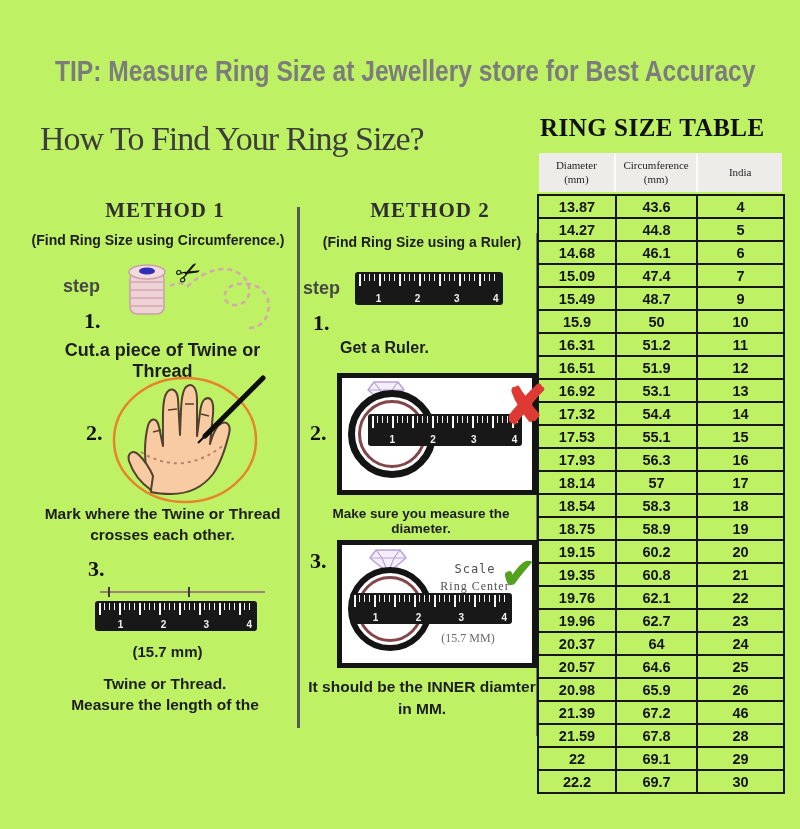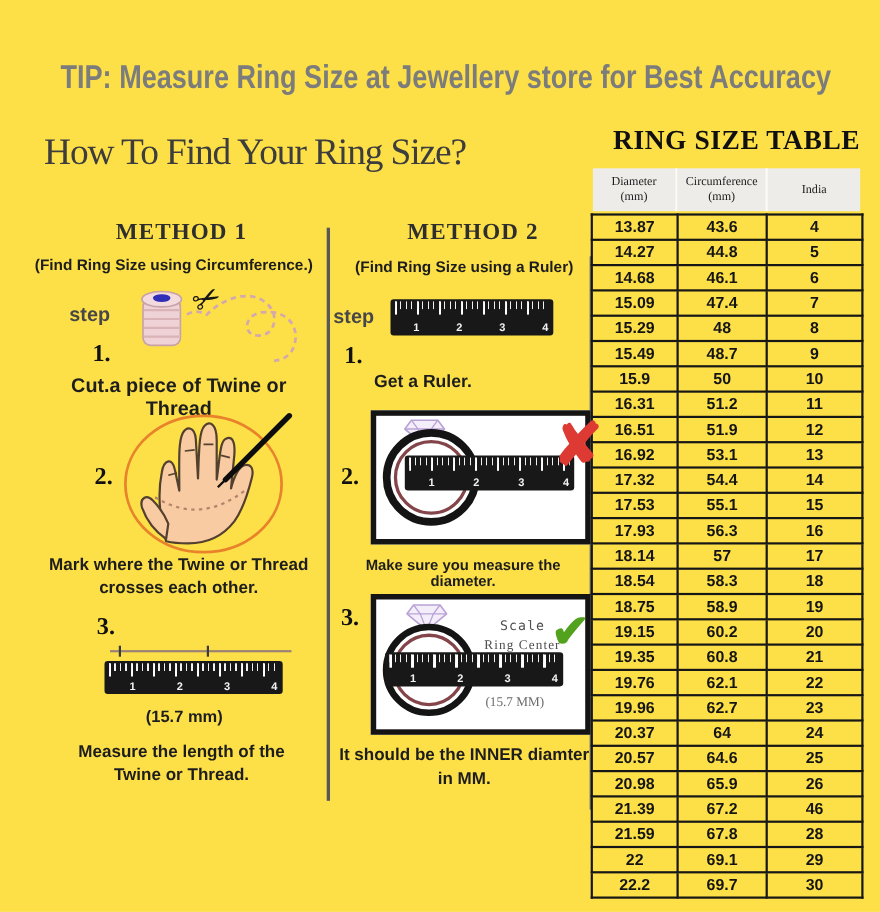--- a/index.html
+++ b/index.html
@@ -1,16 +1,16 @@
 <!DOCTYPE html>
 <html><head>
 <meta charset="utf-8">
 <style>
   html,body{margin:0;padding:0;background:#ffffff;}
-  #page{position:relative;width:800px;height:829px;background:#fde047;overflow:hidden;
+  #page{position:relative;width:800px;height:829px;background:#bef264;overflow:hidden;
         font-family:"Liberation Sans",sans-serif;}
   .abs{position:absolute;}
   .cap{font-family:"Liberation Sans",sans-serif;font-weight:bold;color:#1d1d1d;text-align:center;}
   .numser{font-family:"Liberation Serif",serif;font-weight:bold;font-size:22px;color:#111;}
   .steplbl{font-family:"Liberation Sans",sans-serif;font-weight:bold;font-size:18px;color:#474747;}
   
   .tip{font-weight:bold;font-size:30px;color:#7c7c7c;white-space:nowrap;
        transform:scaleX(0.82);transform-origin:left top;letter-spacing:0px;}
   
   .howto-title{font-family:"Liberation Serif",serif;font-size:34px;color:#3d3d3d;text-align:left;letter-spacing:-1px;}
@@ -34,21 +34,21 @@
   .xmark{position:absolute;color:#dd3a33;font-size:54px;font-weight:bold;line-height:1;z-index:5;}
   .check{position:absolute;color:#53a21d;font-size:42px;font-weight:bold;line-height:1;z-index:5;}
   .scale-note{font-family:"DejaVu Sans Mono",monospace;font-size:12px;color:#4e4e4e;letter-spacing:1px;
               text-align:center;line-height:17px;}
   .mm-note{font-family:"Liberation Serif",serif;font-size:12px;color:#6a6a6a;text-align:center;}
   
   .mline{position:absolute;height:2px;background:#9b8274;}
   .mline i{position:absolute;top:-4px;width:2px;height:10px;background:#3a3a3a;}
   
   .tbl-title{font-family:"Liberation Serif",serif;font-weight:bold;font-size:25px;color:#101010;
-             text-align:right;letter-spacing:0.5px;white-space:nowrap;}
+             text-align:left;letter-spacing:0.5px;white-space:nowrap;}
   .tbl-head{display:flex;}
   .tbl-head .hc{background:#eeece9;border-right:2px solid #fcfbfa;display:flex;flex-direction:column;
                 align-items:center;justify-content:center;font-family:"Liberation Serif",serif;
                 font-size:11px;color:#1c1c1c;line-height:1.2;}
   .tbl-head .hc:last-child{border-right:none;}
   table.sizes{border-collapse:collapse;table-layout:fixed;width:246px;}
   table.sizes td{border:2px solid #161616;height:21px;text-align:center;vertical-align:middle;
                  font-family:"Liberation Sans",sans-serif;font-weight:bold;font-size:14.5px;color:#141414;padding:0;}
   .scissors{position:absolute;font-size:30px;color:#161616;transform:rotate(-28deg);line-height:1;}
 </style>
@@ -112,22 +112,22 @@
     <div class="ruler-nums">
         <span>1</span>
         <span>2</span>
         <span>3</span>
         <span>4</span>
       </div>
   </div>
 
   <div class="abs cap" style="left:60px;top:643px;width:215px;font-size:15px;">(15.7 mm)</div>
   <div class="abs cap" style="left:45px;top:673px;width:240px;font-size:15.5px;line-height:21px;">
+    <span style="display:block;">Twine or Thread.</span>
     <span style="display:block;">Measure the length of the</span>
-    <span style="display:block;">Twine or Thread.</span>
   </div>
 
   <div class="abs method-title" style="left:340px;top:198px;width:180px;">METHOD 2</div>
   <div class="abs cap" style="left:308px;top:234px;width:228px;font-size:14px;">(Find Ring Size using a Ruler)</div>
 
   <div class="abs steplbl" style="left:303px;top:278px;">step</div>
   <div class="ruler" style="left:355px;top:272px;width:148px;height:33px;">
     <div class="ticks"></div>
     <div class="ruler-nums">
         <span>1</span>
@@ -229,25 +229,20 @@
           <td>14.68</td>
           <td>46.1</td>
           <td>6</td>
         </tr>
         <tr>
           <td>15.09</td>
           <td>47.4</td>
           <td>7</td>
         </tr>
         <tr>
-          <td>15.29</td>
-          <td>48</td>
-          <td>8</td>
-        </tr>
-        <tr>
           <td>15.49</td>
           <td>48.7</td>
           <td>9</td>
         </tr>
         <tr>
           <td>15.9</td>
           <td>50</td>
           <td>10</td>
         </tr>
         <tr>

